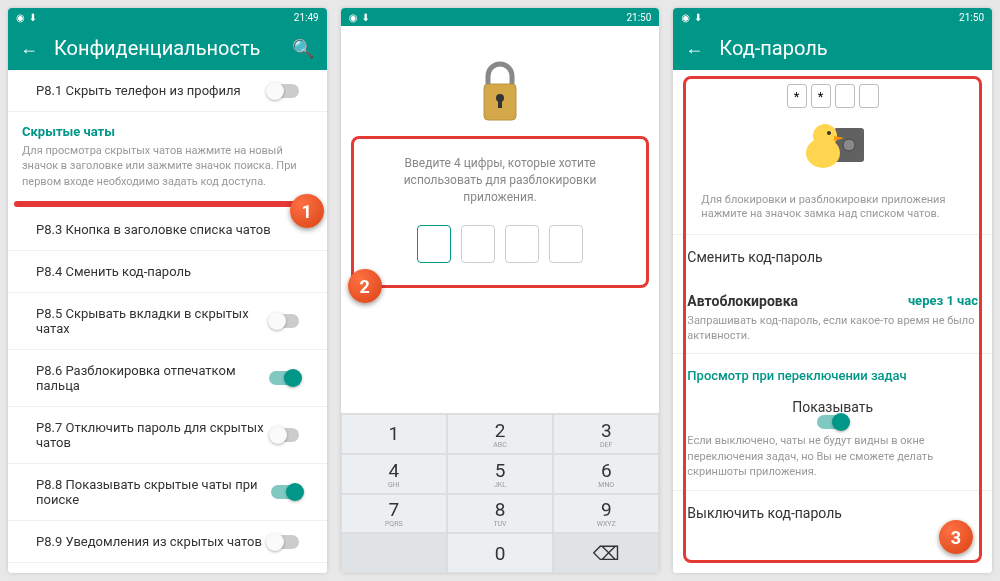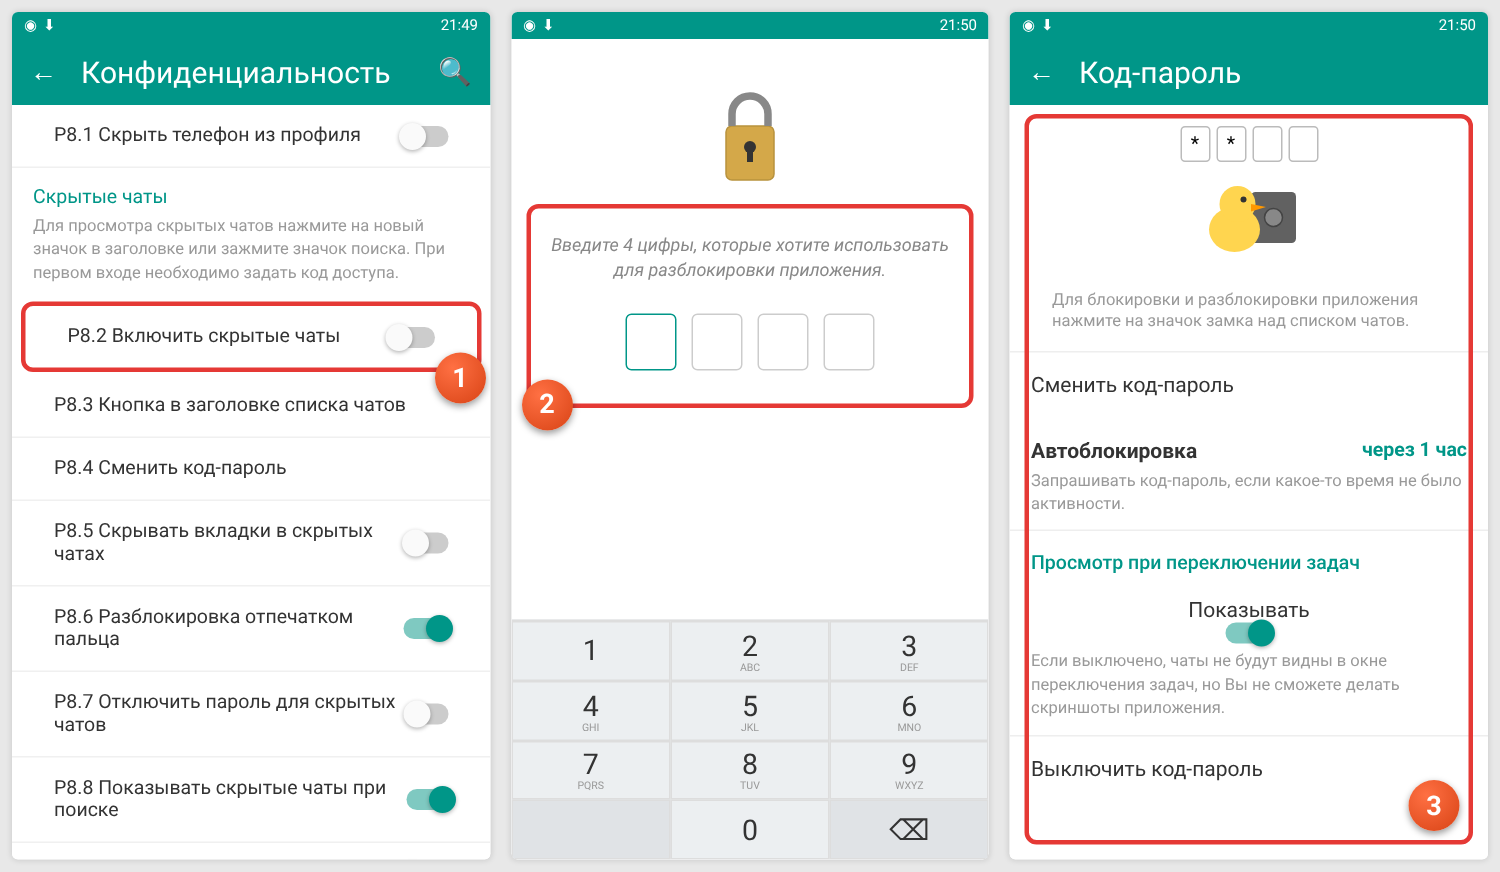--- a/index.html
+++ b/index.html
@@ -6,31 +6,31 @@
     body { background: #e8e8e8; width: 1000px; height: 581px; display: flex; gap: 14px; padding: 8px; }
     .phone { flex: 1; background: #fff; border-radius: 4px; overflow: hidden; display: flex; flex-direction: column; position: relative; box-shadow: 0 0 4px rgba(0,0,0,0.15); }
     .status-bar { background: #009688; color: #fff; height: 18px; display: flex; align-items: center; justify-content: space-between; padding: 0 8px; font-size: 10px; }
     .status-left { display: flex; gap: 4px; }
     .header { background: #009688; color: #fff; height: 44px; display: flex; align-items: center; padding: 0 12px; gap: 16px; }
     .header-title { font-size: 20px; font-weight: 400; flex: 1; }
     .back-icon, .search-icon { font-size: 18px; cursor: pointer; }
     .content { flex: 1; overflow: hidden; background: #fff; }
     .setting-row { display: flex; align-items: center; justify-content: space-between; padding: 13px 28px; border-bottom: 1px solid #f0f0f0; font-size: 13px; color: #333; }
     .setting-row.no-border { border-bottom: none; }
-    .section-title { color: #009688; font-size: 13px; font-weight: 400; padding: 12px 14px 4px; }
+    .section-title { color: #009688; font-size: 13px; font-weight: 700; padding: 12px 14px 4px; }
     .section-desc { color: #999; font-size: 11px; line-height: 1.4; padding: 0 14px 10px; }
     .switch { width: 32px; height: 14px; border-radius: 8px; background: #ccc; position: relative; cursor: pointer; }
     .switch::after { content: ''; position: absolute; width: 18px; height: 18px; border-radius: 50%; background: #fafafa; top: -2px; left: -1px; box-shadow: 0 1px 3px rgba(0,0,0,0.3); }
     .switch.on { background: #7fc9c1; }
     .switch.on::after { background: #009688; left: 15px; }
     .highlight-box { border: 3px solid #e53935; border-radius: 8px; margin: 2px 6px; position: relative; }
     .badge { position: absolute; width: 34px; height: 34px; border-radius: 50%; background: radial-gradient(circle at 35% 30%, #ff7043, #d84315); color: #fff; display: flex; align-items: center; justify-content: center; font-size: 18px; font-weight: bold; box-shadow: 0 2px 5px rgba(0,0,0,0.4); z-index: 10; }
     .lock-area { text-align: center; padding: 30px 20px 10px; }
     .lock-title { font-size: 16px; font-weight: 600; color: #333; margin-bottom: 8px; }
-    .lock-desc { font-size: 12px; color: #888; line-height: 1.4; margin-bottom: 20px; font-style: italic; }
+    .lock-desc { font-size: 12px; color: #888; line-height: 1.4; margin-bottom: 20px; }
     .code-boxes { display: flex; justify-content: center; gap: 10px; }
     .code-box { width: 34px; height: 38px; border: 1.5px solid #ccc; border-radius: 4px; }
     .code-box.active { border-color: #009688; }
     .keypad { display: grid; grid-template-columns: repeat(3, 1fr); grid-template-rows: repeat(4, 1fr); background: #eceff1; height: 160px; margin-top: auto; border-top: 1px solid #ddd; }
     .key { display: flex; flex-direction: column; align-items: center; justify-content: center; border: 0.5px solid #ddd; font-size: 19px; color: #333; cursor: pointer; }
     .key .letters { font-size: 7px; color: #999; margin-top: -1px; }
     .key.empty { background: #e0e3e6; }
     .mini-code-boxes { display: flex; justify-content: center; gap: 4px; padding-top: 14px; }
     .mini-code-box { width: 20px; height: 24px; border: 1.5px solid #bbb; border-radius: 3px; display: flex; align-items: center; justify-content: center; font-size: 13px; }
     .duck-area { text-align: center; padding: 10px 0; }
@@ -61,24 +61,20 @@
   </div>
   <div class="content">
     <div class="setting-row">
       <span>P8.1 Скрыть телефон из профиля</span>
       <div class="switch"></div>
     </div>
     <div class="section-title">Скрытые чаты</div>
     <div class="section-desc">Для просмотра скрытых чатов нажмите на новый значок в заголовке или зажмите значок поиска. При первом входе необходимо задать код доступа.</div>
 
     <div class="highlight-box">
-      <div class="setting-row no-border">
-        <span>P8.2 Включить скрытые чаты</span>
-        <div class="switch"></div>
-      </div>
       <div class="badge" style="right:-6px; bottom:-24px;">1</div>
     </div>
 
     <div class="setting-row">
       <span>P8.3 Кнопка в заголовке списка чатов</span>
     </div>
     <div class="setting-row">
       <span>P8.4 Сменить код-пароль</span>
     </div>
     <div class="setting-row">

